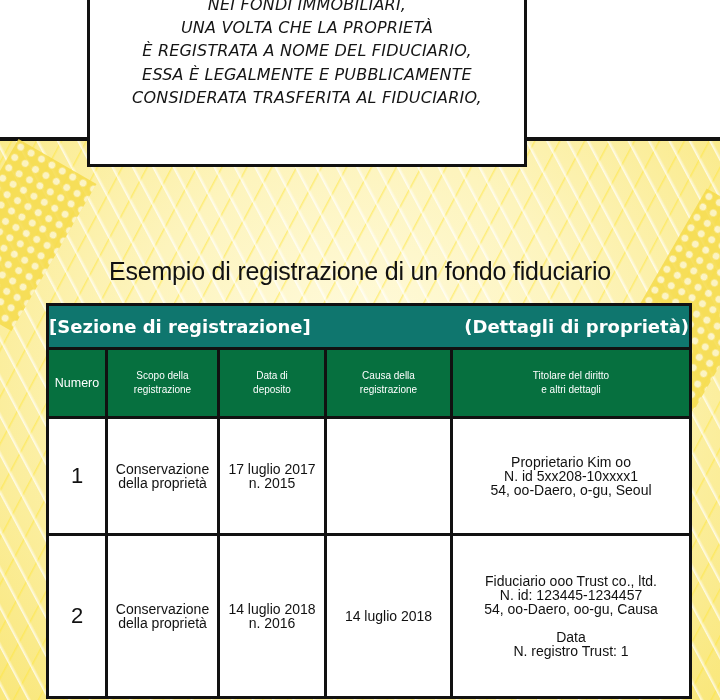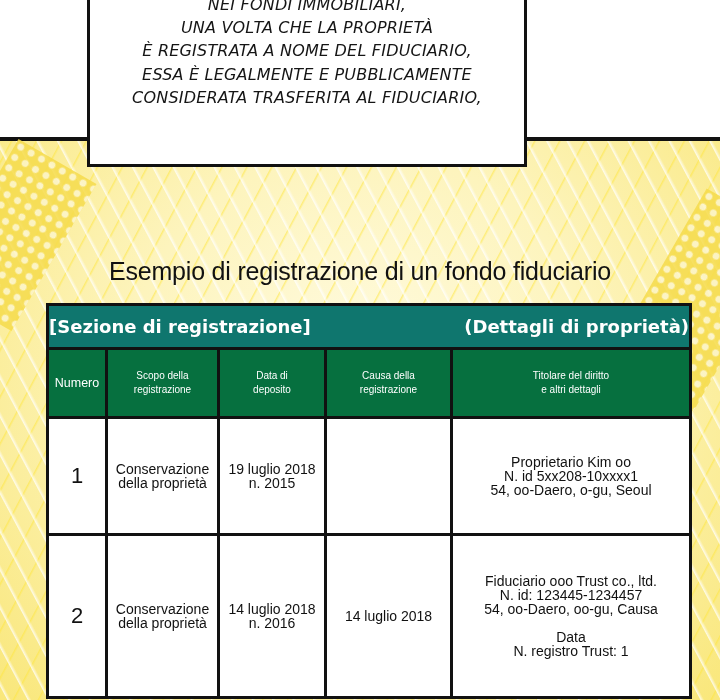--- a/index.html
+++ b/index.html
@@ -133,21 +133,21 @@
     </th>
   </tr>
 
   <tr class="data-row r1">
     <td class="num">1</td>
     <td class="cell-lines">
       <span>Conservazione</span>
       <span>della proprietà</span>
     </td>
     <td class="cell-lines">
-      <span>19 luglio 2018</span>
+      <span>17 luglio 2017</span>
       <span>n. 2015</span>
     </td>
     <td></td>
     <td class="cell-lines">
       <span>Proprietario Kim oo</span>
       <span>N. id 5xx208-10xxxx1</span>
       <span>54, oo-Daero, o-gu, Seoul</span>
     </td>
   </tr>
 

